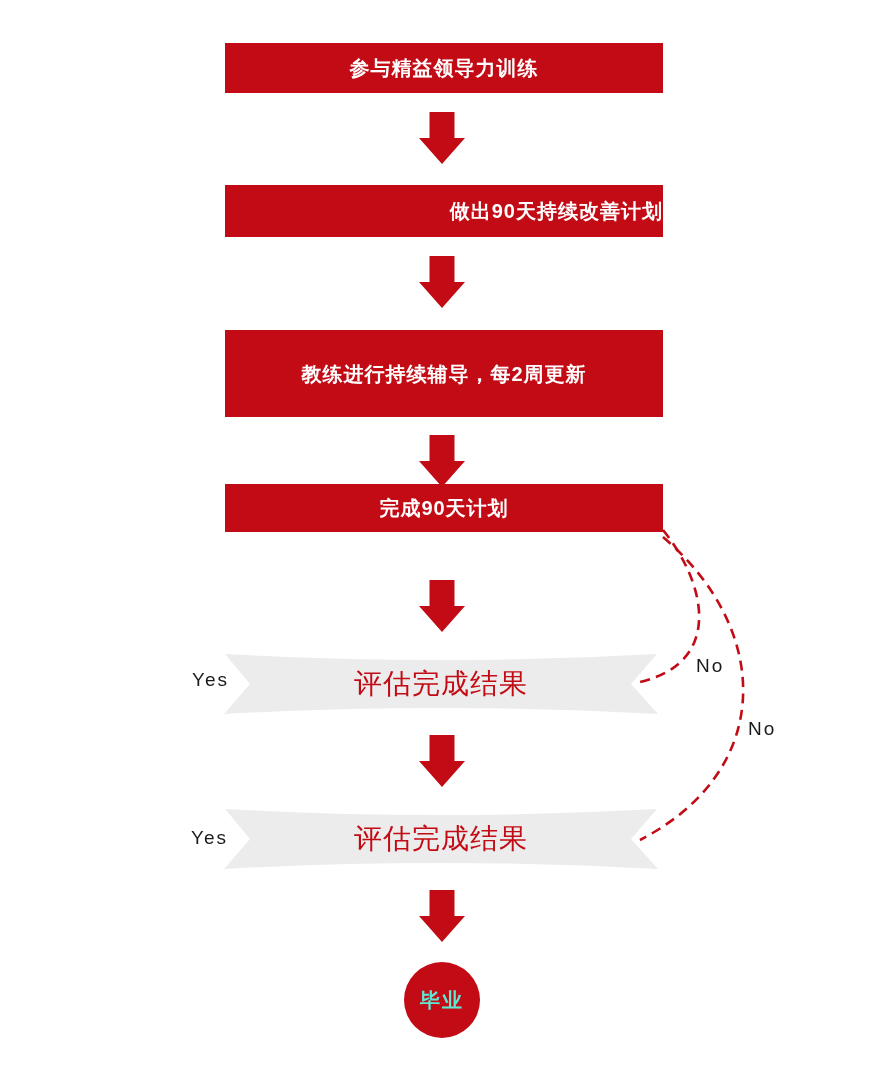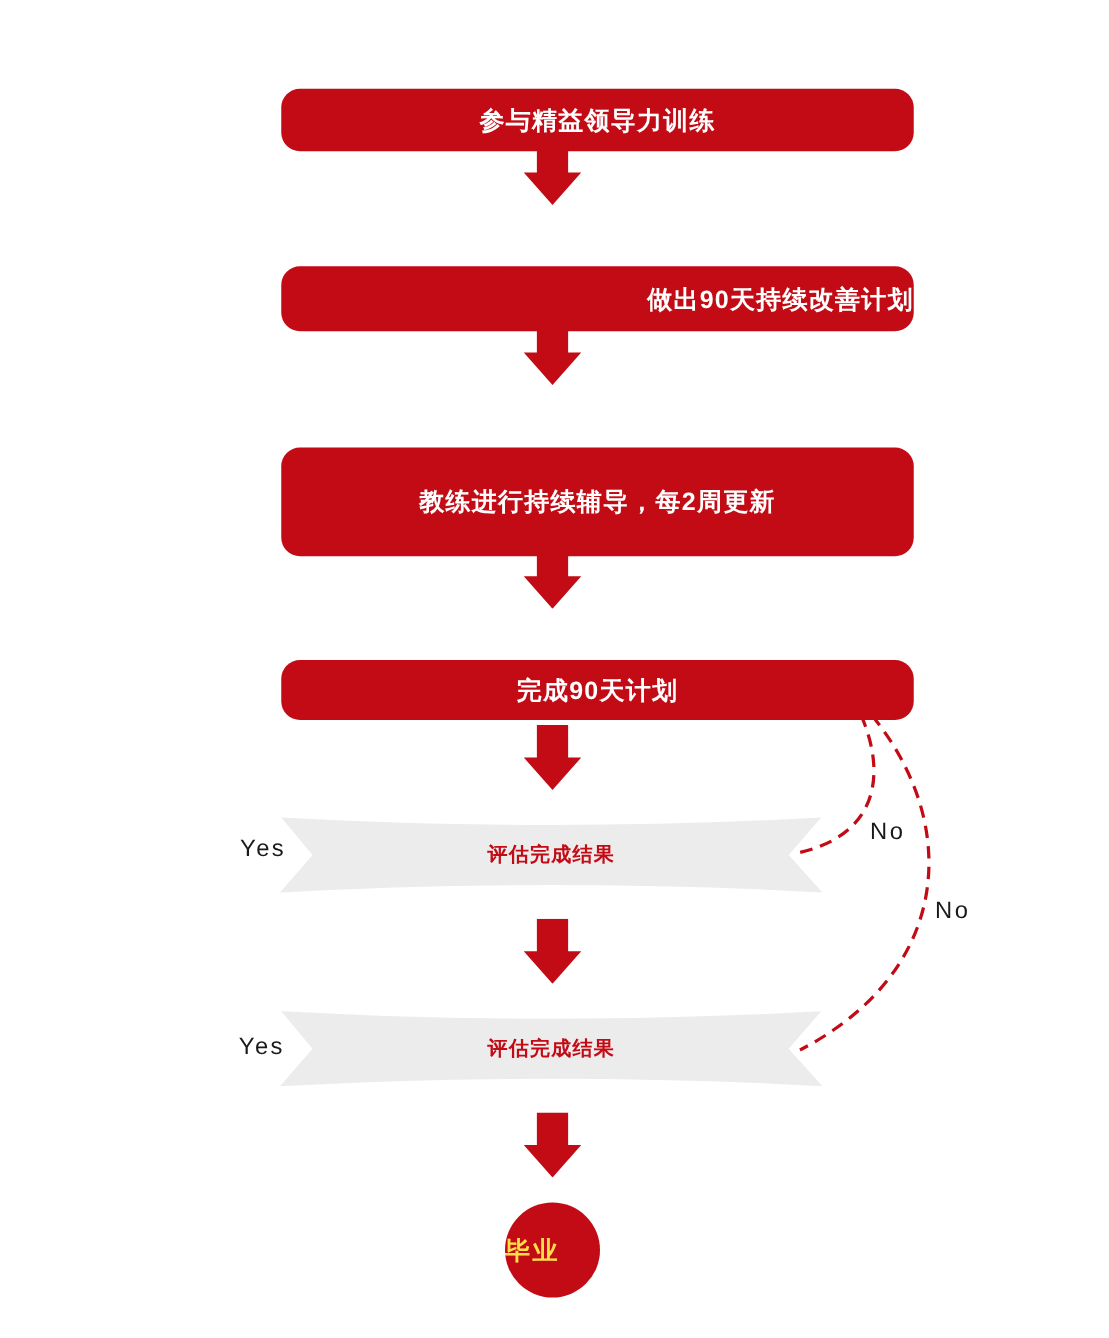--- a/index.html
+++ b/index.html
@@ -13,37 +13,36 @@
     position: relative;
     width: 887px;
     height: 1070px;
     background: #ffffff;
     font-family: "Liberation Sans", "DejaVu Sans", sans-serif;
     overflow: hidden;
   }
   .step-box {
     position: absolute;
     left: 225px;
-    width: 506px;
+    width: 438px;
     background: var(--red);
-    border-radius: 15px;
+    border-radius: 0;
     color: #ffffff;
     font-size: 20px;
     font-weight: bold;
     letter-spacing: 1px;
     display: flex;
     align-items: center;
     justify-content: center;
     text-align: center;
-    margin-top: 28px;
   }
   #step-box-1 { top: 43px;  height: 50px; }
   #step-box-2 { top: 185px; height: 52px; justify-content: flex-end; }
   #step-box-3 { top: 330px; height: 87px; flex-direction: column; gap: 15px; line-height: 1; }
-  #step-box-4 { top: 500px; height: 48px; justify-content: center; }
+  #step-box-4 { top: 484px; height: 48px; justify-content: center; }
 
   .down-arrow {
     position: absolute;
     left: 419px;
     width: 46px;
     height: 52px;
   }
   #arrow-1 { top: 112px; }
   #arrow-2 { top: 256px; }
   #arrow-3 { top: 435px; }
@@ -61,22 +60,22 @@
   #decision-1 { top: 652px; }
   #decision-2 { top: 807px; }
   .ribbon svg { position: absolute; left: 0; top: 0; }
   .ribbon-label {
     position: absolute;
     left: 0; top: 0; right: 0; bottom: 0;
     display: flex;
     align-items: center;
     justify-content: center;
     color: var(--red);
-    font-size: 16px;
-    font-weight: bold;
+    font-size: 28px;
+    font-weight: normal;
     letter-spacing: 1px;
   }
   .side-label {
     position: absolute;
     font-size: 19px;
     color: var(--label-dark);
     letter-spacing: 2px;
     font-weight: 500;
     white-space: nowrap;
   }
@@ -98,27 +97,27 @@
   }
 
   .terminal-circle {
     position: absolute;
     left: 404px;
     top: 962px;
     width: 76px;
     height: 76px;
     border-radius: 50%;
     background: var(--red);
-    color: #fde047;
+    color: #5eead4;
     font-size: 20px;
     font-weight: bold;
     letter-spacing: 2px;
     display: flex;
     align-items: center;
-    justify-content: flex-start;
+    justify-content: center;
   }
 </style>
 </head>
 <body>
 
 <div class="canvas">
 
   <div class="step-box" id="step-box-1">
     <span>参与精益领导力训练</span>
   </div>

